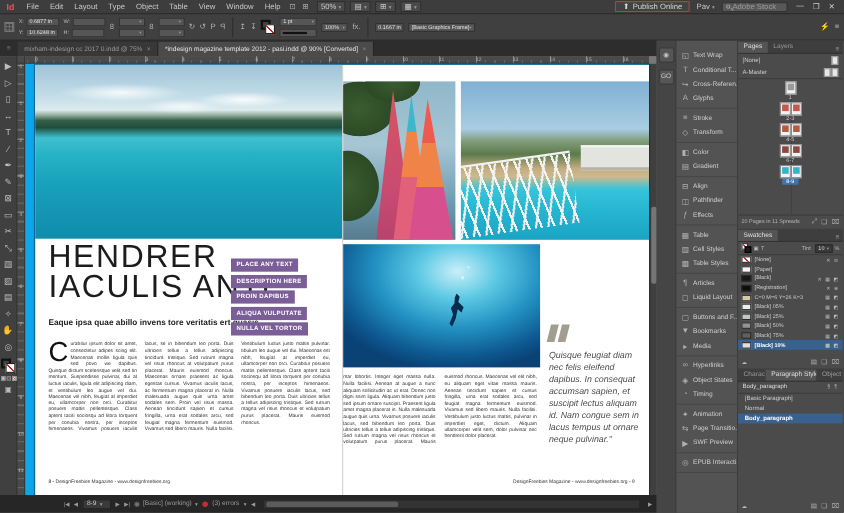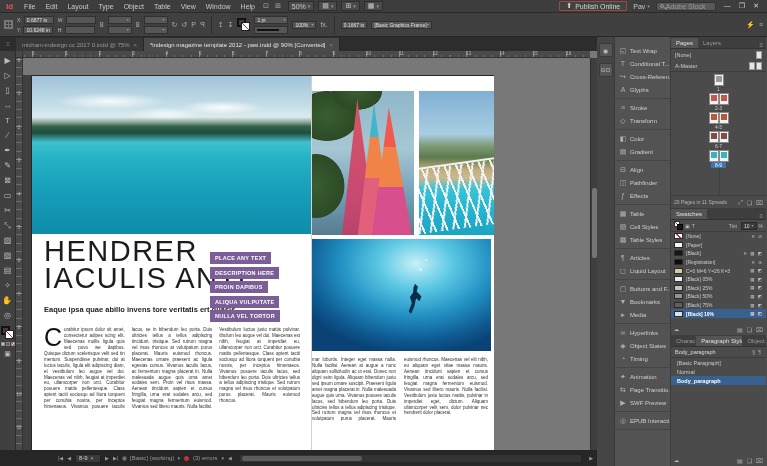--- a/index.html
+++ b/index.html
@@ -69,21 +69,21 @@
     overflow:hidden;white-space:nowrap;padding-left:9px;
     background-image:repeating-linear-gradient(90deg,#8a8a8a 0 1px,transparent 1px 33.4px),
       repeating-linear-gradient(90deg,#6a6a6a 0 1px,transparent 1px 8.35px);
     background-position:9px 0,9px 4px;background-size:100% 7px,100% 3px;background-repeat:repeat-x}
   .hr-num{display:inline-block;width:33.4px;font-size:4.5px;color:#b5b5b5;vertical-align:top}
   #vruler{position:absolute;left:16px;top:7px;width:7px;height:392px;background:#4a4a4a;border-right:1px solid #333;
     background-image:repeating-linear-gradient(180deg,#8a8a8a 0 1px,transparent 1px 33.4px),
       repeating-linear-gradient(180deg,#6a6a6a 0 1px,transparent 1px 8.35px);
     background-position:0 1px,4px 1px;background-size:7px 100%,3px 100%;overflow:hidden}
   .vr-num{display:block;height:33.4px;font-size:4.5px;color:#b5b5b5;text-align:center}
-  #canvas{position:absolute;left:23px;top:24px;width:471px;height:392px;background:#404040;overflow:hidden}
+  #canvas{position:absolute;left:23px;top:7px;width:567px;height:392px;background:#0ea5e9;overflow:hidden}
   #vscroll{position:absolute;left:590px;top:7px;width:7px;height:392px;background:#3f3f3f;border-left:1px solid #2e2e2e}
   #vscroll .thumb{position:absolute;left:1px;top:130px;width:5px;height:70px;background:#757575;border-radius:2px}
   
   #spread{position:absolute;left:9px;top:1px;width:558px;height:391px;background:#ffffff;
     box-shadow:0 0 0 1px rgba(0,0,0,.35),2px 2px 5px rgba(0,0,0,.35)}
   #spine{position:absolute;left:279px;top:0;width:1px;height:100%;background:rgba(0,0,0,.18)}
   .page{position:absolute;top:0;width:279px;height:391px}
   #left-page{left:0}#right-page{left:279px}
   #pano{position:absolute;left:0;top:0;width:279px;height:158px;
     background:
@@ -473,20 +473,21 @@
               <span class="bub bb2"></span>
             </div>
             <div id="rcols">
               <span>mar lobortis. Integer eget massa nulla. Nulla facilisi. Aenean at augue a nunc aliquam sollicitudin ac ut erat. Donec non digni ssim ligula. Aliquam bibendum justo sed ipsum ornare suscipit. Praesent ligula amet magna placerat in. Nulla malesuada augue quis urna. Vivamus posuere iaculis lacus, sed bibendum leo porta. Duis ultricies tellus a tellus adipiscing tristique. Sed rutrum </span><span>magna vel risus rhoncus et volutpatum purus placerat. Mauris euismod rhoncus. Maecenas vel elit nibh, eu aliquam eget vitae massa mauris. Aenean tincidunt sapien et cursus fringilla, urna erat sodales arcu, sed feugiat magna fermentum euismod. Vivamus sed libero mauris. Nulla facilisi. Vestibulum justo luctus mattis, pulvinar in imperdiet eget, dictum. Aliquam ullamcorper velit sem, dolor pulvinar nec hendrerit dolor placerat.</span>
             </div>
             <div id="quote">
               <div id="qmark">
                   <i></i>
                   <i></i>
                 </div>
+              <div id="qtext">Quisque feugiat diam nec felis eleifend dapibus. In consequat accumsan sapien, et suscipit lectus aliquam id. Nam congue sem in lacus tempus ut ornare neque pulvinar."</div>
             </div>
             <div class="pfooter" id="rfooter">DesignFreebies Magazine - www.designfreebies.org - 9</div>
           </div>
         </div>
       </div>
       <div id="vscroll">
           <span class="thumb"></span>
         </div>
     </div>
 

